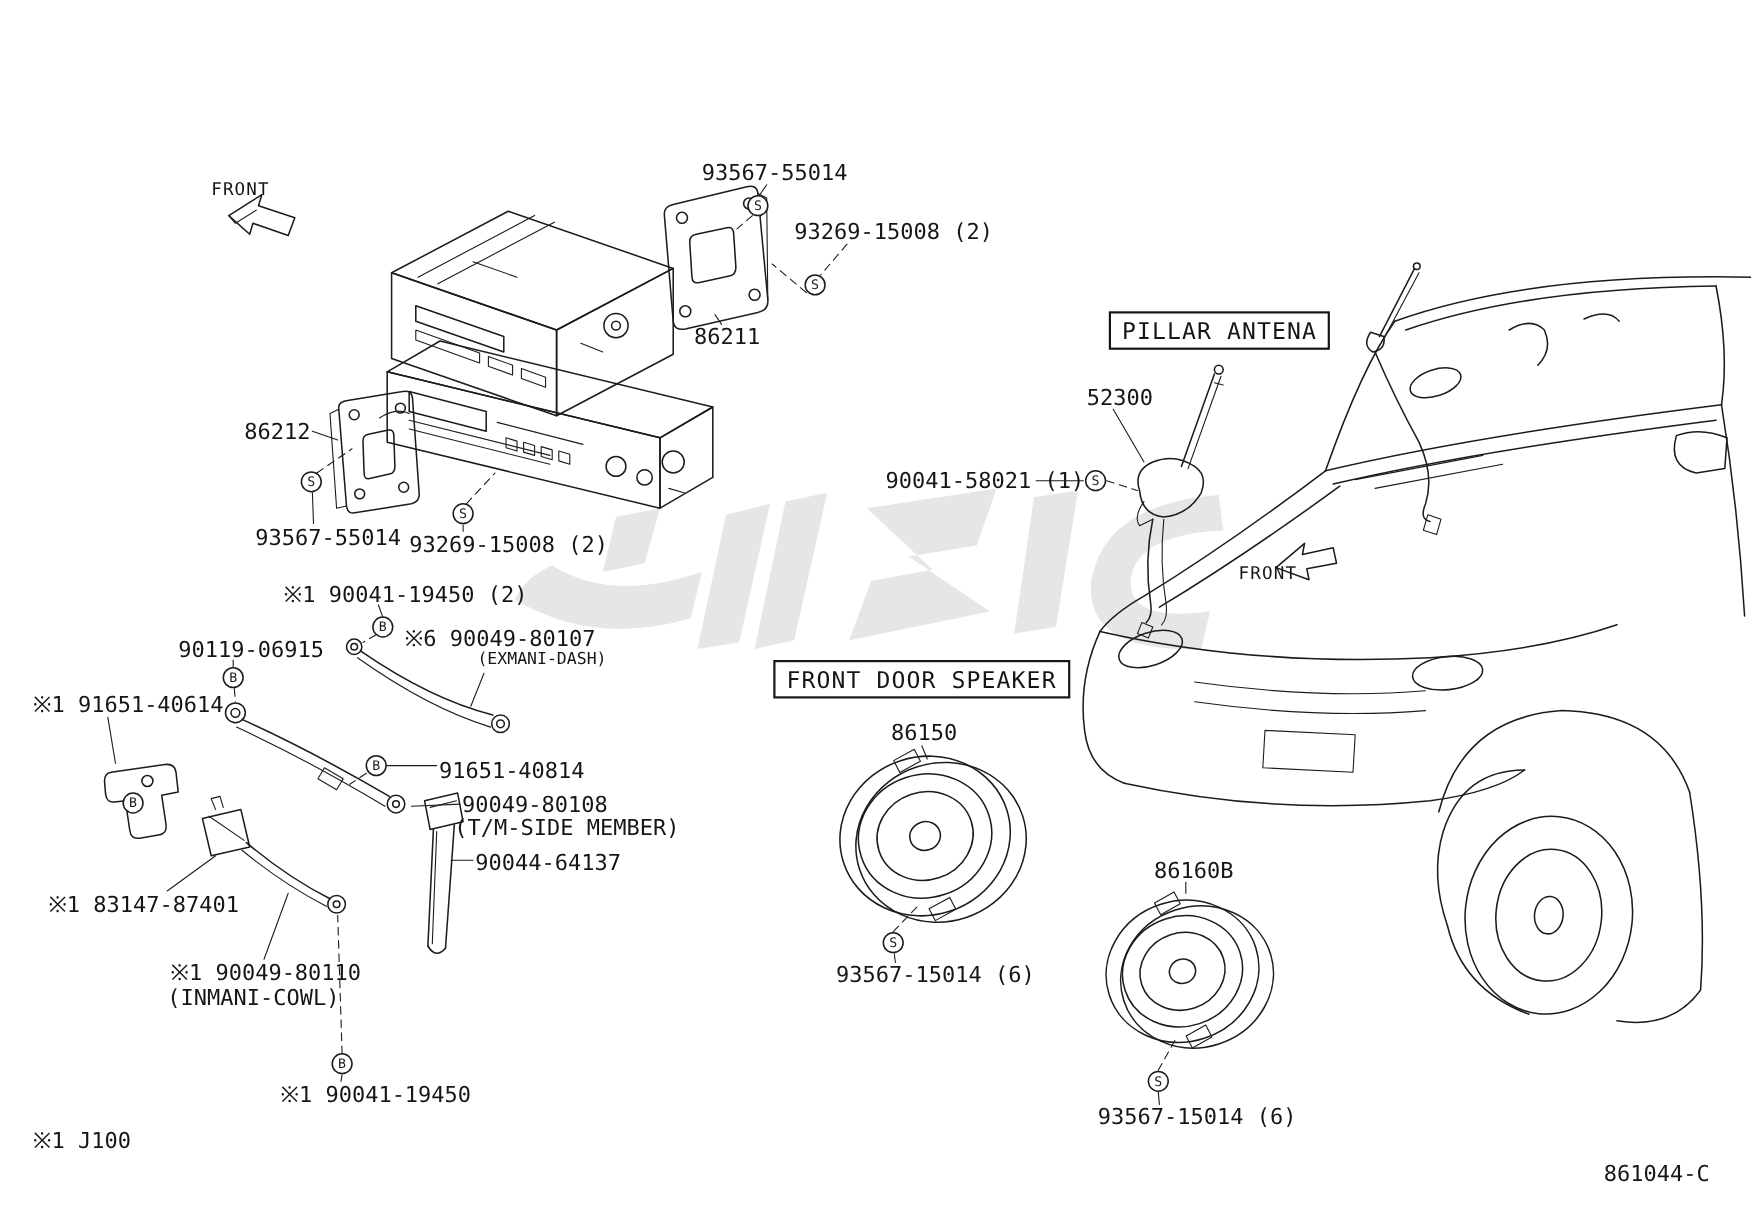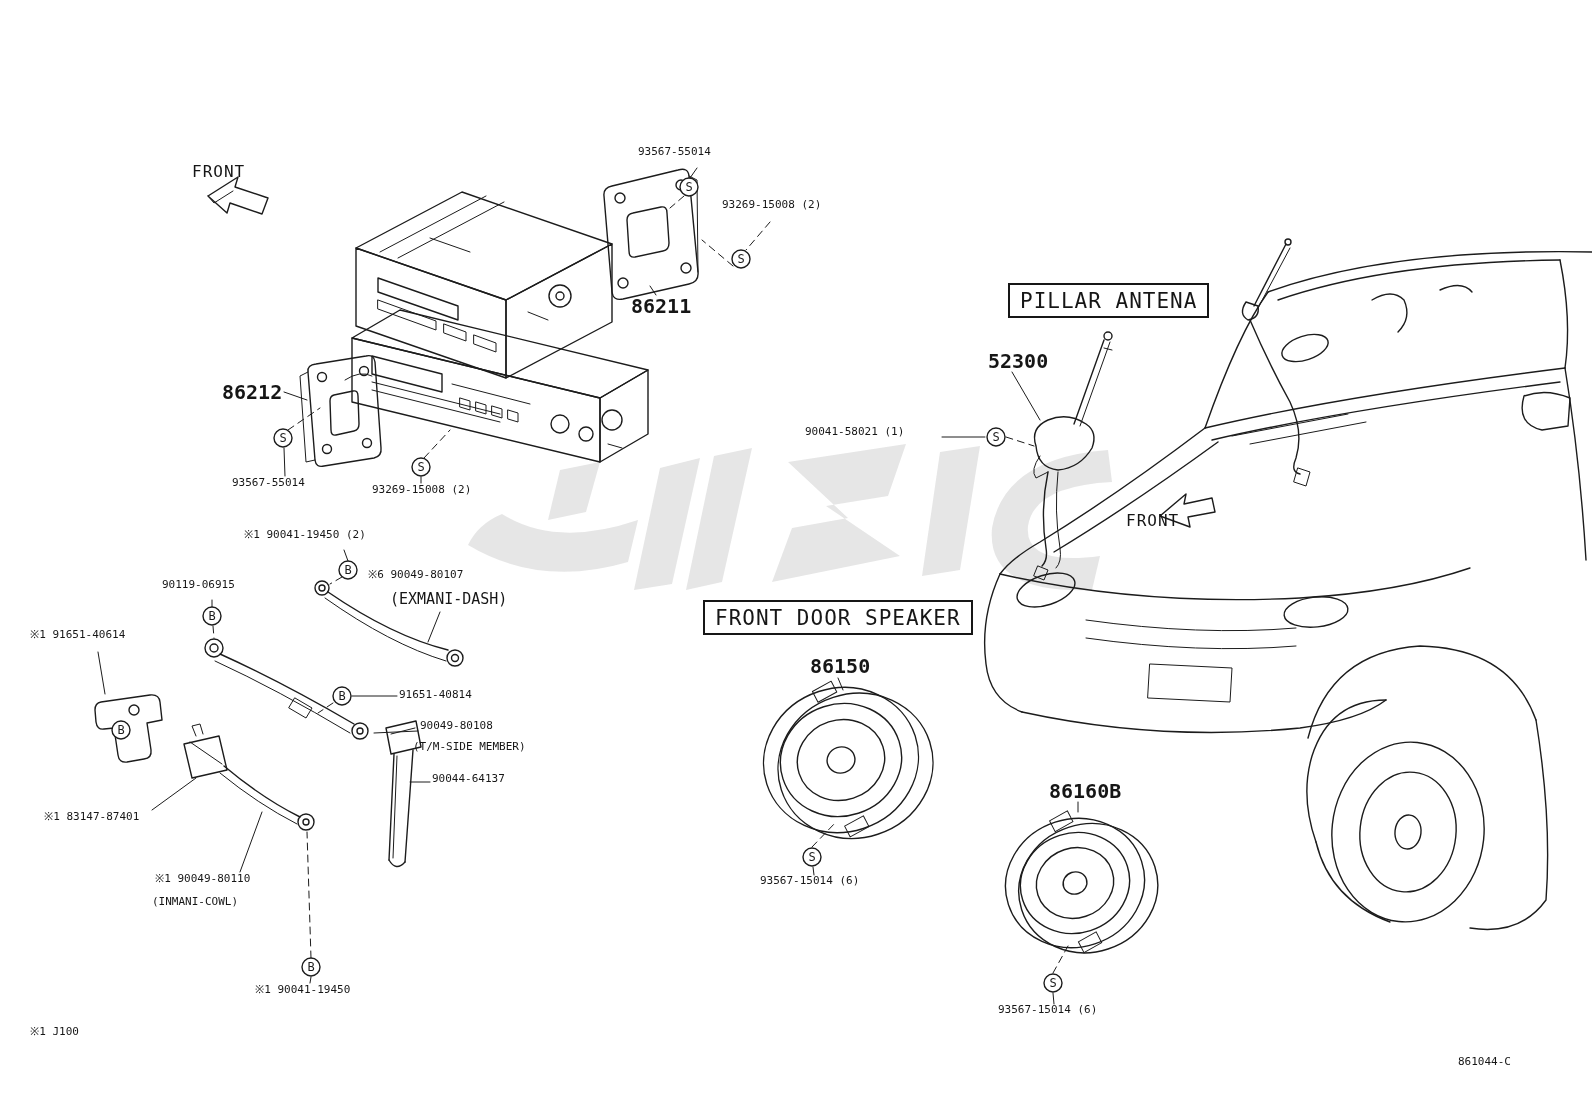--- a/index.html
+++ b/index.html
@@ -7,23 +7,23 @@
   #canvas {
     position: relative;
     width: 1592px;
     height: 1099px;
     background: #ffffff;
     overflow: hidden;
     font-family: "DejaVu Sans Mono", "Liberation Mono", monospace;
     color: #161616;
   }
   #canvas > svg { position: absolute; left: 0; top: 0; }
-  .lbl { position: absolute; white-space: nowrap; font-size: 11px; line-height: 1.1; letter-spacing: 0; }
-  .big { font-size: 20px; font-weight: bold; }
-  .small { font-size: 15px; }
+  .lbl { position: absolute; white-space: nowrap; font-size: 20px; line-height: 1.1; letter-spacing: 0; }
+  .big { font-size: 20px; }
+  .small { font-size: 15px; margin-left: 44px; }
   .front { font-size: 16px; letter-spacing: 1px; }
   .boxed {
     position: absolute; white-space: nowrap;
     border: 2px solid #161616; padding: 4px 10px 3px;
     font-size: 21px; letter-spacing: 1px; background: #ffffff;
   }
   .stroke { stroke: #1c1c1c; fill: none; stroke-width: 1.4; stroke-linecap: round; stroke-linejoin: round; }
   .thin { stroke-width: 1; }
   .dash { stroke-dasharray: 7 5; }
   .fillw { fill: #ffffff; }
@@ -304,21 +304,21 @@
 
   <span class="lbl front" style="left:192px; top:163px">FRONT</span>
   <span class="lbl front" style="left:1126px; top:512px">FRONT</span>
 
   <span class="lbl" style="left:638px; top:146px">93567-55014</span>
   <span class="lbl" style="left:722px; top:199px">93269-15008 (2)</span>
   <span class="lbl big" style="left:631px; top:295px">86211</span>
   <span class="lbl big" style="left:222px; top:381px">86212</span>
   <span class="lbl" style="left:232px; top:477px">93567-55014</span>
   <span class="lbl" style="left:372px; top:484px">93269-15008 (2)</span>
-  <span class="lbl" style="left:244px; top:529px">※1 90041-19450 (2)</span>
+  <span class="lbl" style="left:258px; top:529px">※1 90041-19450 (2)</span>
   <span class="lbl" style="left:368px; top:569px">※6 90049-80107</span>
   <span class="lbl small" style="left:390px; top:591px">(EXMANI-DASH)</span>
   <span class="lbl" style="left:162px; top:579px">90119-06915</span>
   <span class="lbl" style="left:30px; top:629px">※1 91651-40614</span>
   <span class="lbl" style="left:399px; top:689px">91651-40814</span>
   <span class="lbl" style="left:420px; top:720px">90049-80108</span>
   <span class="lbl" style="left:413px; top:741px">(T/M-SIDE MEMBER)</span>
   <span class="lbl" style="left:432px; top:773px">90044-64137</span>
   <span class="lbl" style="left:44px; top:811px">※1 83147-87401</span>
   <span class="lbl" style="left:155px; top:873px">※1 90049-80110</span>

